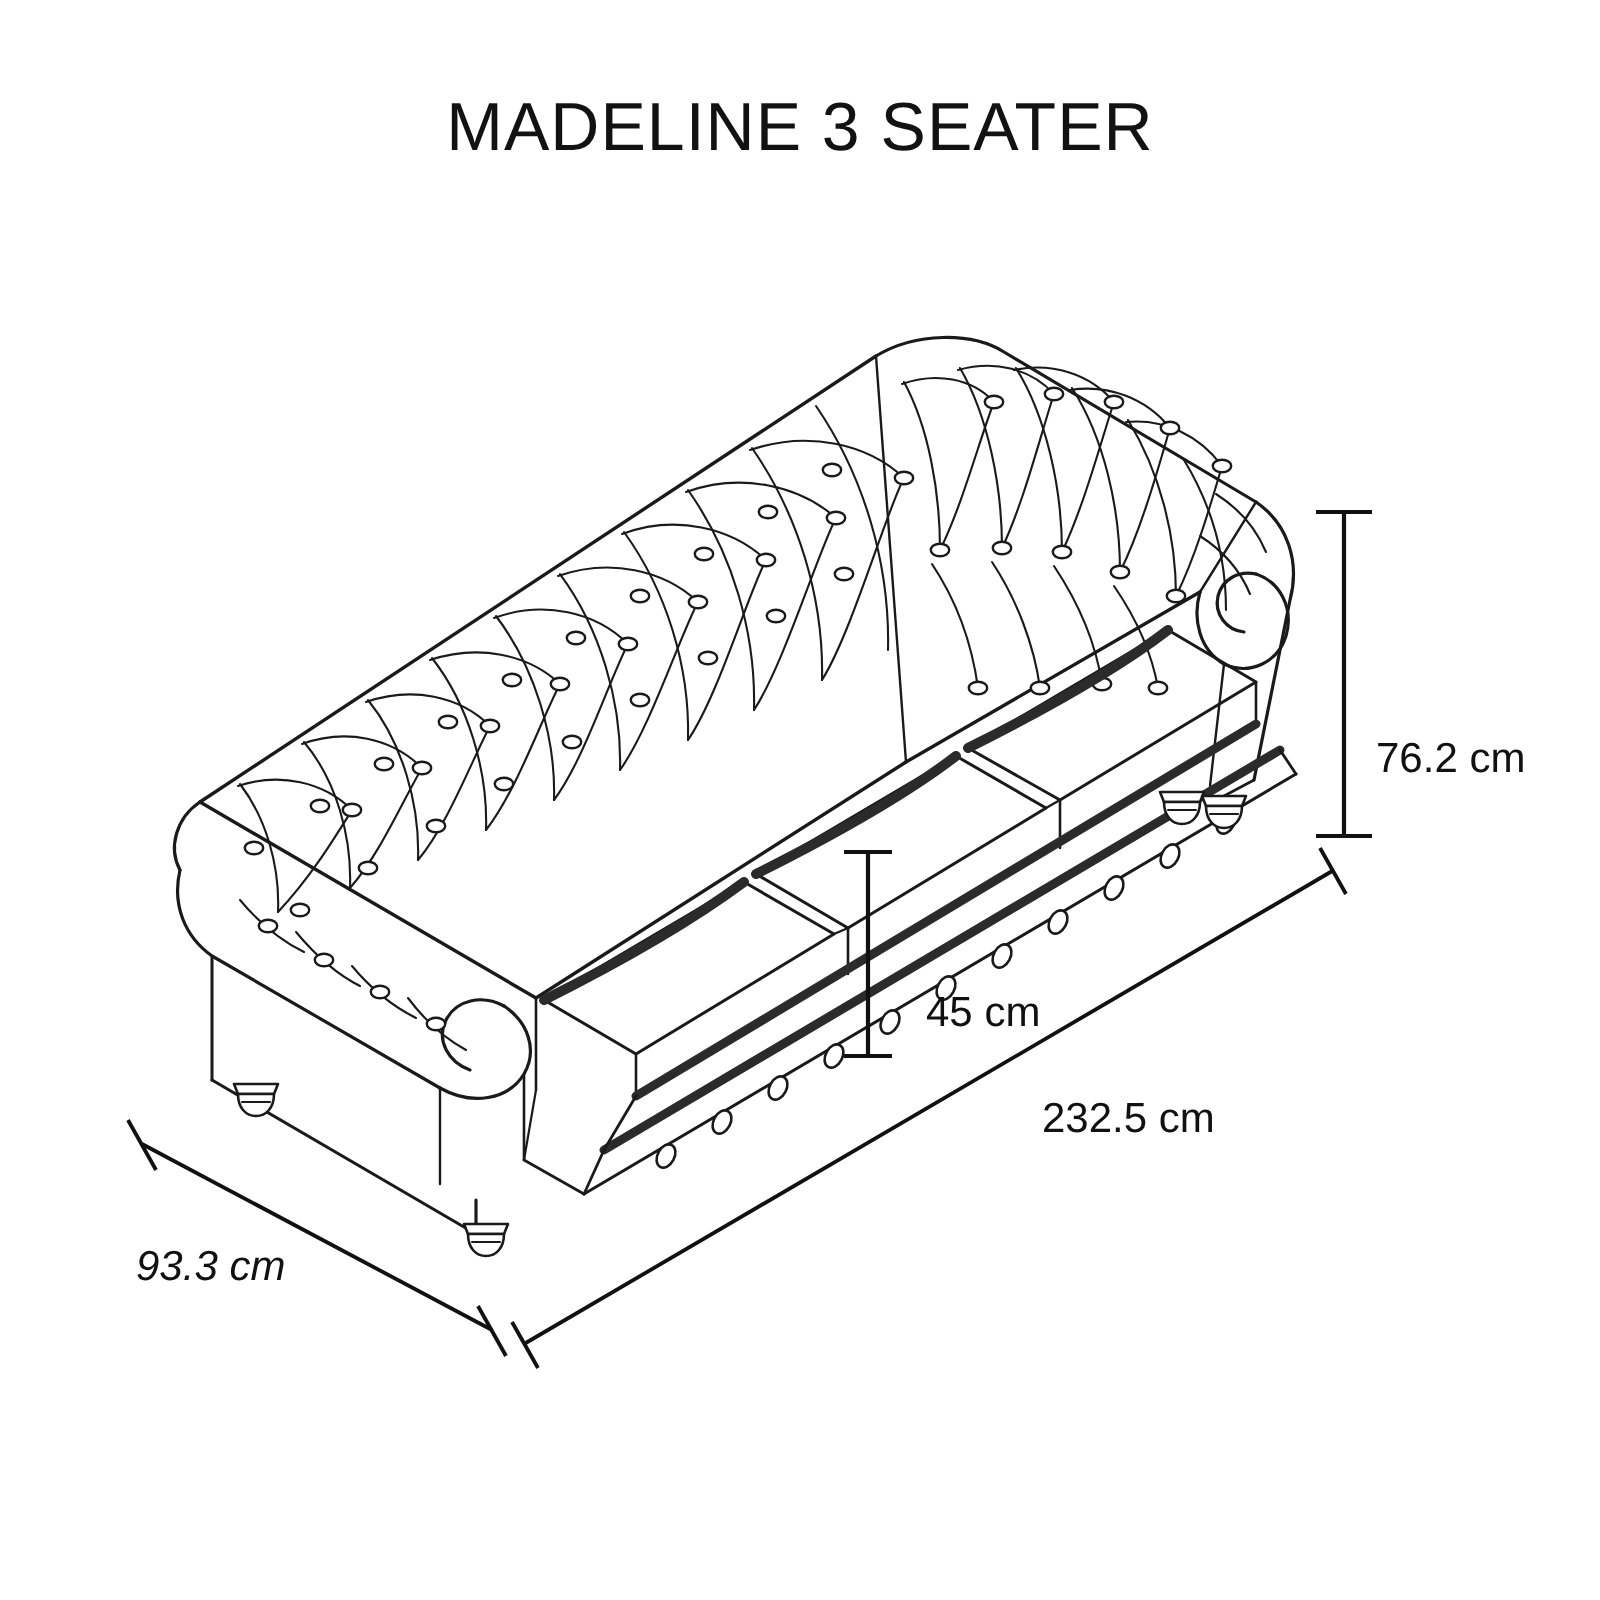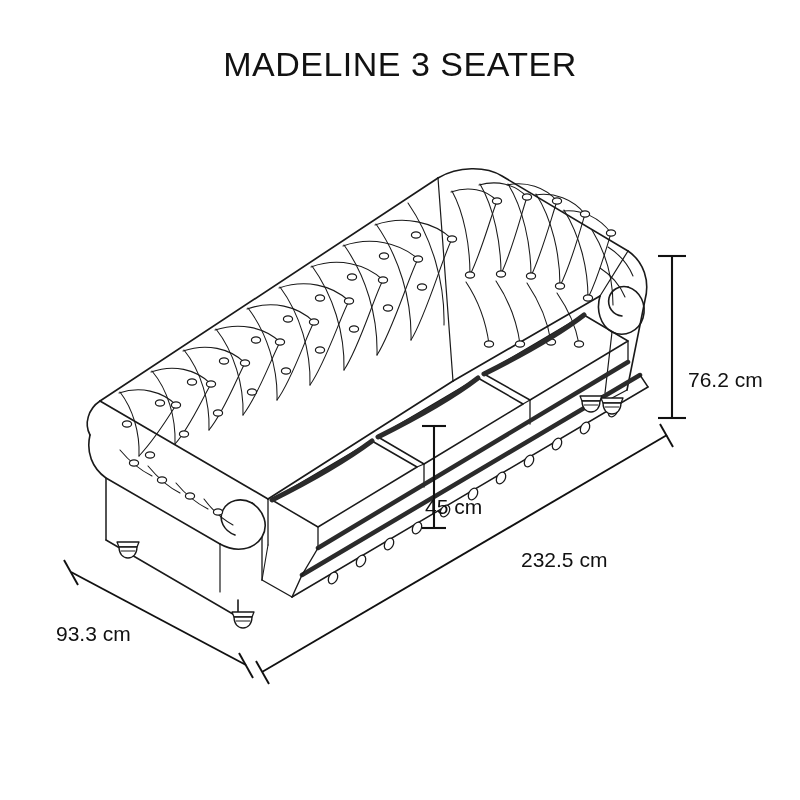--- a/index.html
+++ b/index.html
@@ -43,23 +43,23 @@
     height: 800px;
   }
   .dim-label {
     position: absolute;
     font-size: 21px;
     color: #111111;
     white-space: nowrap;
     line-height: 24px;
   }
   #label-height { left: 688px; top: 324px; margin-top: 44px; }
-  #label-seat   { left: 425px; top: 495px; }
+  #label-seat   { left: 463px; top: 495px; }
   #label-length { left: 521px; top: 548px; }
-  #label-depth  { left: 56px;  top: 622px; }
+  #label-depth  { left: 68px;  top: 622px; font-style: italic; }
   #footer-note {
     position: absolute;
     right: 22px;
     bottom: 30px;
     font-size: 17px;
     color: #1a1a1a;
     white-space: nowrap;
   }
 </style>
 </head>

